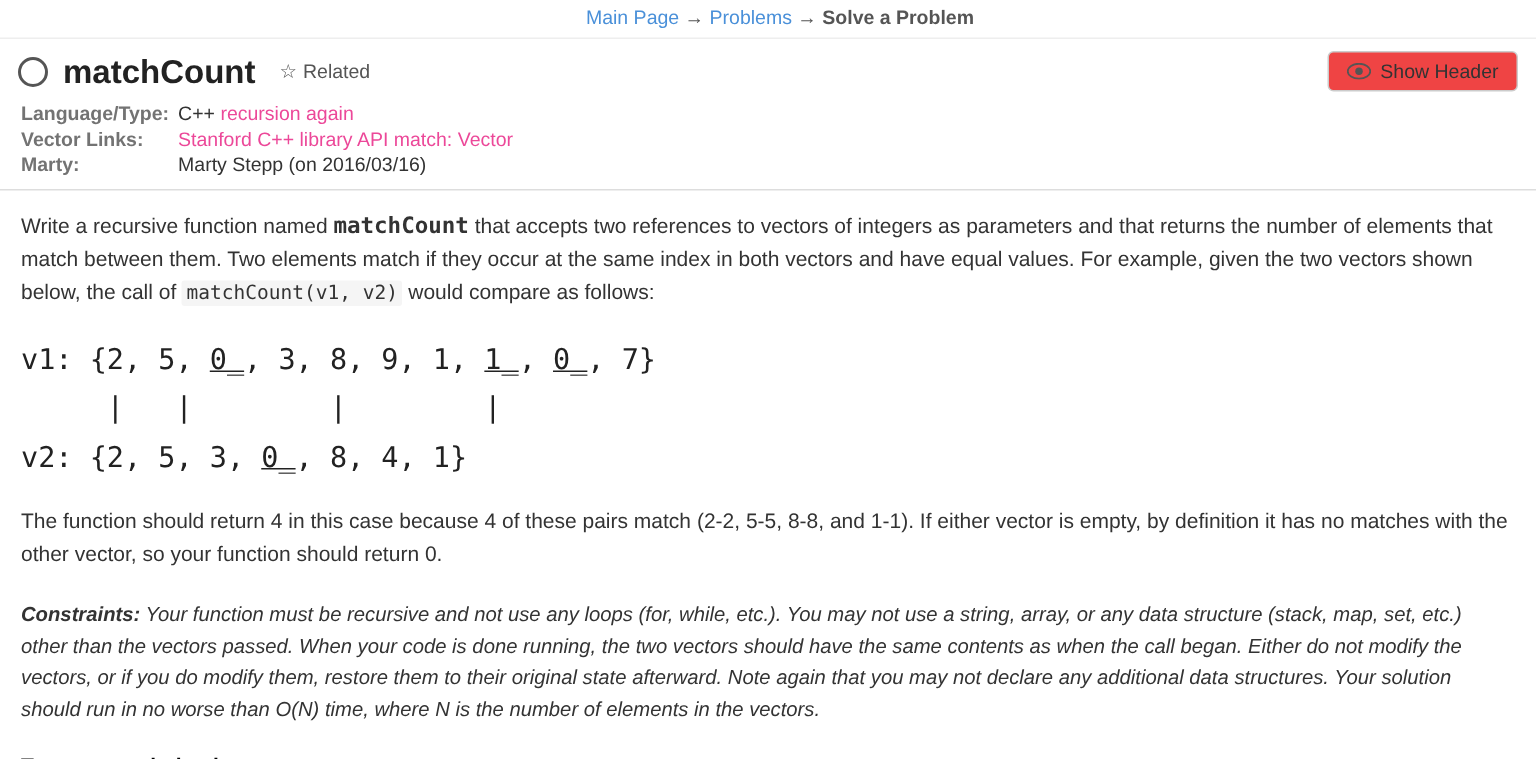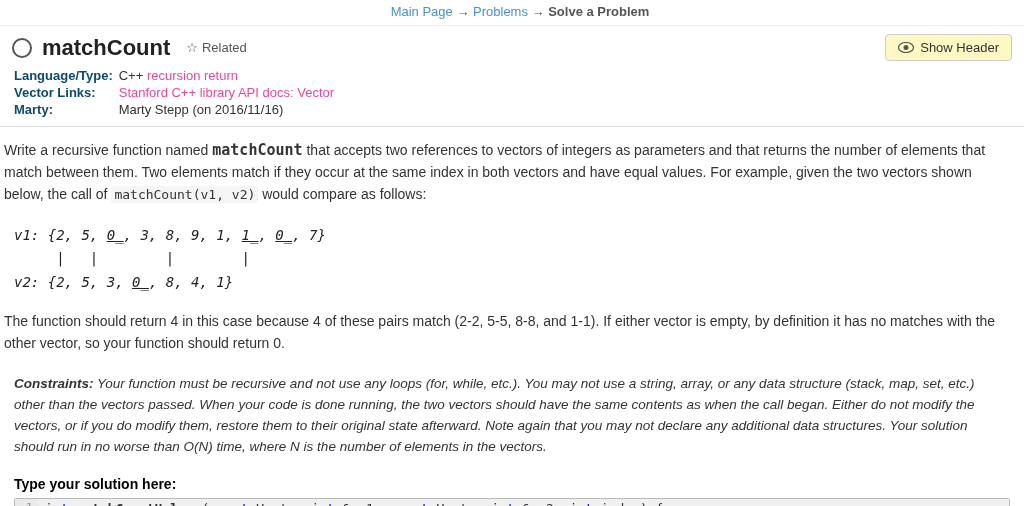--- a/index.html
+++ b/index.html
@@ -49,68 +49,67 @@
       color: #555;
       cursor: pointer;
       background: none;
       border: none;
       padding: 2px 6px;
     }
     .show-header-btn {
       display: flex;
       align-items: center;
       gap: 6px;
-      background: #fef9c3;
+      background: #ef4444;
       border: 1px solid #ccc;
       border-radius: 4px;
       padding: 5px 12px;
       font-size: 13px;
       color: #333;
       cursor: pointer;
     }
     .meta-table {
       padding: 0 14px 8px 14px;
     }
     .meta-table table { border-collapse: collapse; }
     .meta-table td {
       padding: 1px 6px 1px 0;
       vertical-align: top;
       font-size: 13px;
     }
     .meta-table .label {
       font-weight: bold;
       white-space: nowrap;
-      color: #0c4a6e;
+      color: #737373;
     }
     .meta-table a { color: #ec4899; text-decoration: none; }
     .description {
-      padding: 8px 14px 6px 4px;
+      padding: 8px 14px 6px 14px;
       line-height: 1.55;
       font-size: 14px;
     }
     .description p { margin-bottom: 8px; }
     .description .bold-mono {
       font-family: monospace;
       font-weight: bold;
       font-size: 15px;
     }
     .description code {
       font-family: monospace;
       background: #f5f5f5;
       padding: 1px 3px;
       border-radius: 2px;
       font-size: 13px;
     }
     .vectors-block {
       font-family: monospace;
-      font-size: 14px;
+      font-size: 19px;
       padding: 4px 14px 8px 14px;
       line-height: 1.7;
       color: #222;
-      font-style: italic;
     }
     .constraints-block {
       padding: 6px 22px 10px 14px;
       font-size: 13.5px;
       line-height: 1.55;
       font-style: italic;
       color: #333;
     }
     .constraints-block .constraints-label {
       font-weight: bold;
@@ -195,32 +194,32 @@
 </div>
 
 <div class="meta-table">
   <table>
     <tbody>
         <tr>
       <td class="label">Language/Type:</td>
       <td>
         <span>C++</span>
         <a> recursion</a>
-        <a> return</a>
+        <a> again</a>
       </td>
     </tr>
     <tr>
       <td class="label">Vector Links:</td>
       <td>
-        <a>Stanford C++ library API docs: Vector</a>
+        <a>Stanford C++ library API match: Vector</a>
       </td>
     </tr>
     <tr>
       <td class="label">Marty:</td>
-      <td>Marty Stepp (on 2016/11/16)</td>
+      <td>Marty Stepp (on 2016/03/16)</td>
     </tr>
   </tbody>
     </table>
 </div>
 
 <hr class="divider">
 
 <div class="description">
   <p>
     <span>Write a recursive function named </span><span class="bold-mono">matchCount</span><span> that accepts two references to vectors of integers as parameters and that returns the number of elements that match between them. Two elements match if they occur at the same index in both vectors and have equal values. For example, given the two vectors shown below, the call of </span><code>matchCount(v1, v2)</code><span> would compare as follows:</span>

